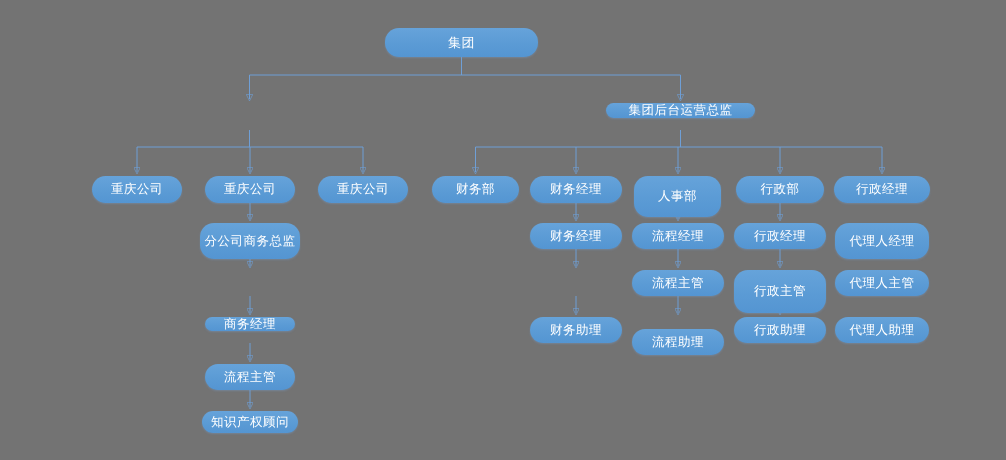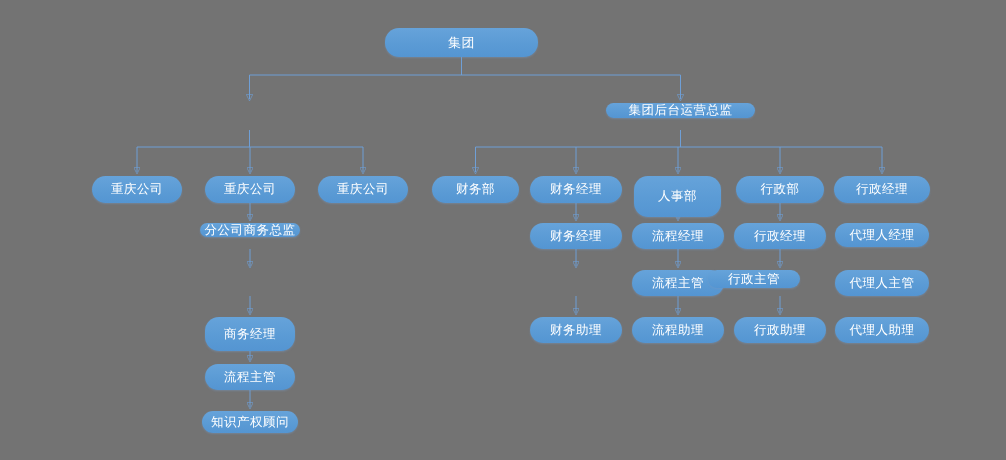--- a/index.html
+++ b/index.html
@@ -97,33 +97,33 @@
   <div class="node" style="left:92px;top:176px;width:90px;height:27px">重庆公司</div>
   <div class="node" style="left:205px;top:176px;width:90px;height:27px">重庆公司</div>
   <div class="node" style="left:318px;top:176px;width:90px;height:27px">重庆公司</div>
 
   <div class="node" style="left:432px;top:176px;width:87px;height:27px">财务部</div>
   <div class="node" style="left:530px;top:176px;width:92px;height:27px">财务经理</div>
   <div class="node" style="left:634px;top:176px;width:87px;height:41px">人事部</div>
   <div class="node" style="left:736px;top:176px;width:88px;height:27px">行政部</div>
   <div class="node" style="left:834px;top:176px;width:96px;height:27px">行政经理</div>
 
-  <div class="node" style="left:200px;top:223px;width:100px;height:14px">分公司商务总监</div>
-  <div class="node" style="left:205px;top:317px;width:90px;height:34px">商务经理</div>
+  <div class="node" style="left:200px;top:223px;width:100px;height:36px">分公司商务总监</div>
+  <div class="node" style="left:205px;top:317px;width:90px;height:14px">商务经理</div>
   <div class="node" style="left:205px;top:364px;width:90px;height:26px">流程主管</div>
   <div class="node" style="left:202px;top:411px;width:96px;height:22px">知识产权顾问</div>
 
   <div class="node" style="left:530px;top:223px;width:92px;height:26px">财务经理</div>
   <div class="node" style="left:530px;top:317px;width:92px;height:26px">财务助理</div>
 
   <div class="node" style="left:632px;top:223px;width:92px;height:26px">流程经理</div>
   <div class="node" style="left:632px;top:270px;width:92px;height:26px">流程主管</div>
-  <div class="node" style="left:632px;top:317px;width:92px;height:26px">流程助理</div>
+  <div class="node" style="left:632px;top:329px;width:92px;height:26px">流程助理</div>
 
   <div class="node" style="left:734px;top:223px;width:92px;height:26px">行政经理</div>
-  <div class="node" style="left:708px;top:270px;width:92px;height:18px">行政主管</div>
+  <div class="node" style="left:734px;top:270px;width:92px;height:43px">行政主管</div>
   <div class="node" style="left:734px;top:317px;width:92px;height:26px">行政助理</div>
 
-  <div class="node" style="left:835px;top:223px;width:94px;height:24px">代理人经理</div>
+  <div class="node" style="left:835px;top:223px;width:94px;height:36px">代理人经理</div>
   <div class="node" style="left:835px;top:270px;width:94px;height:26px">代理人主管</div>
   <div class="node" style="left:835px;top:317px;width:94px;height:26px">代理人助理</div>
 
 </div>
 
 </body></html>

